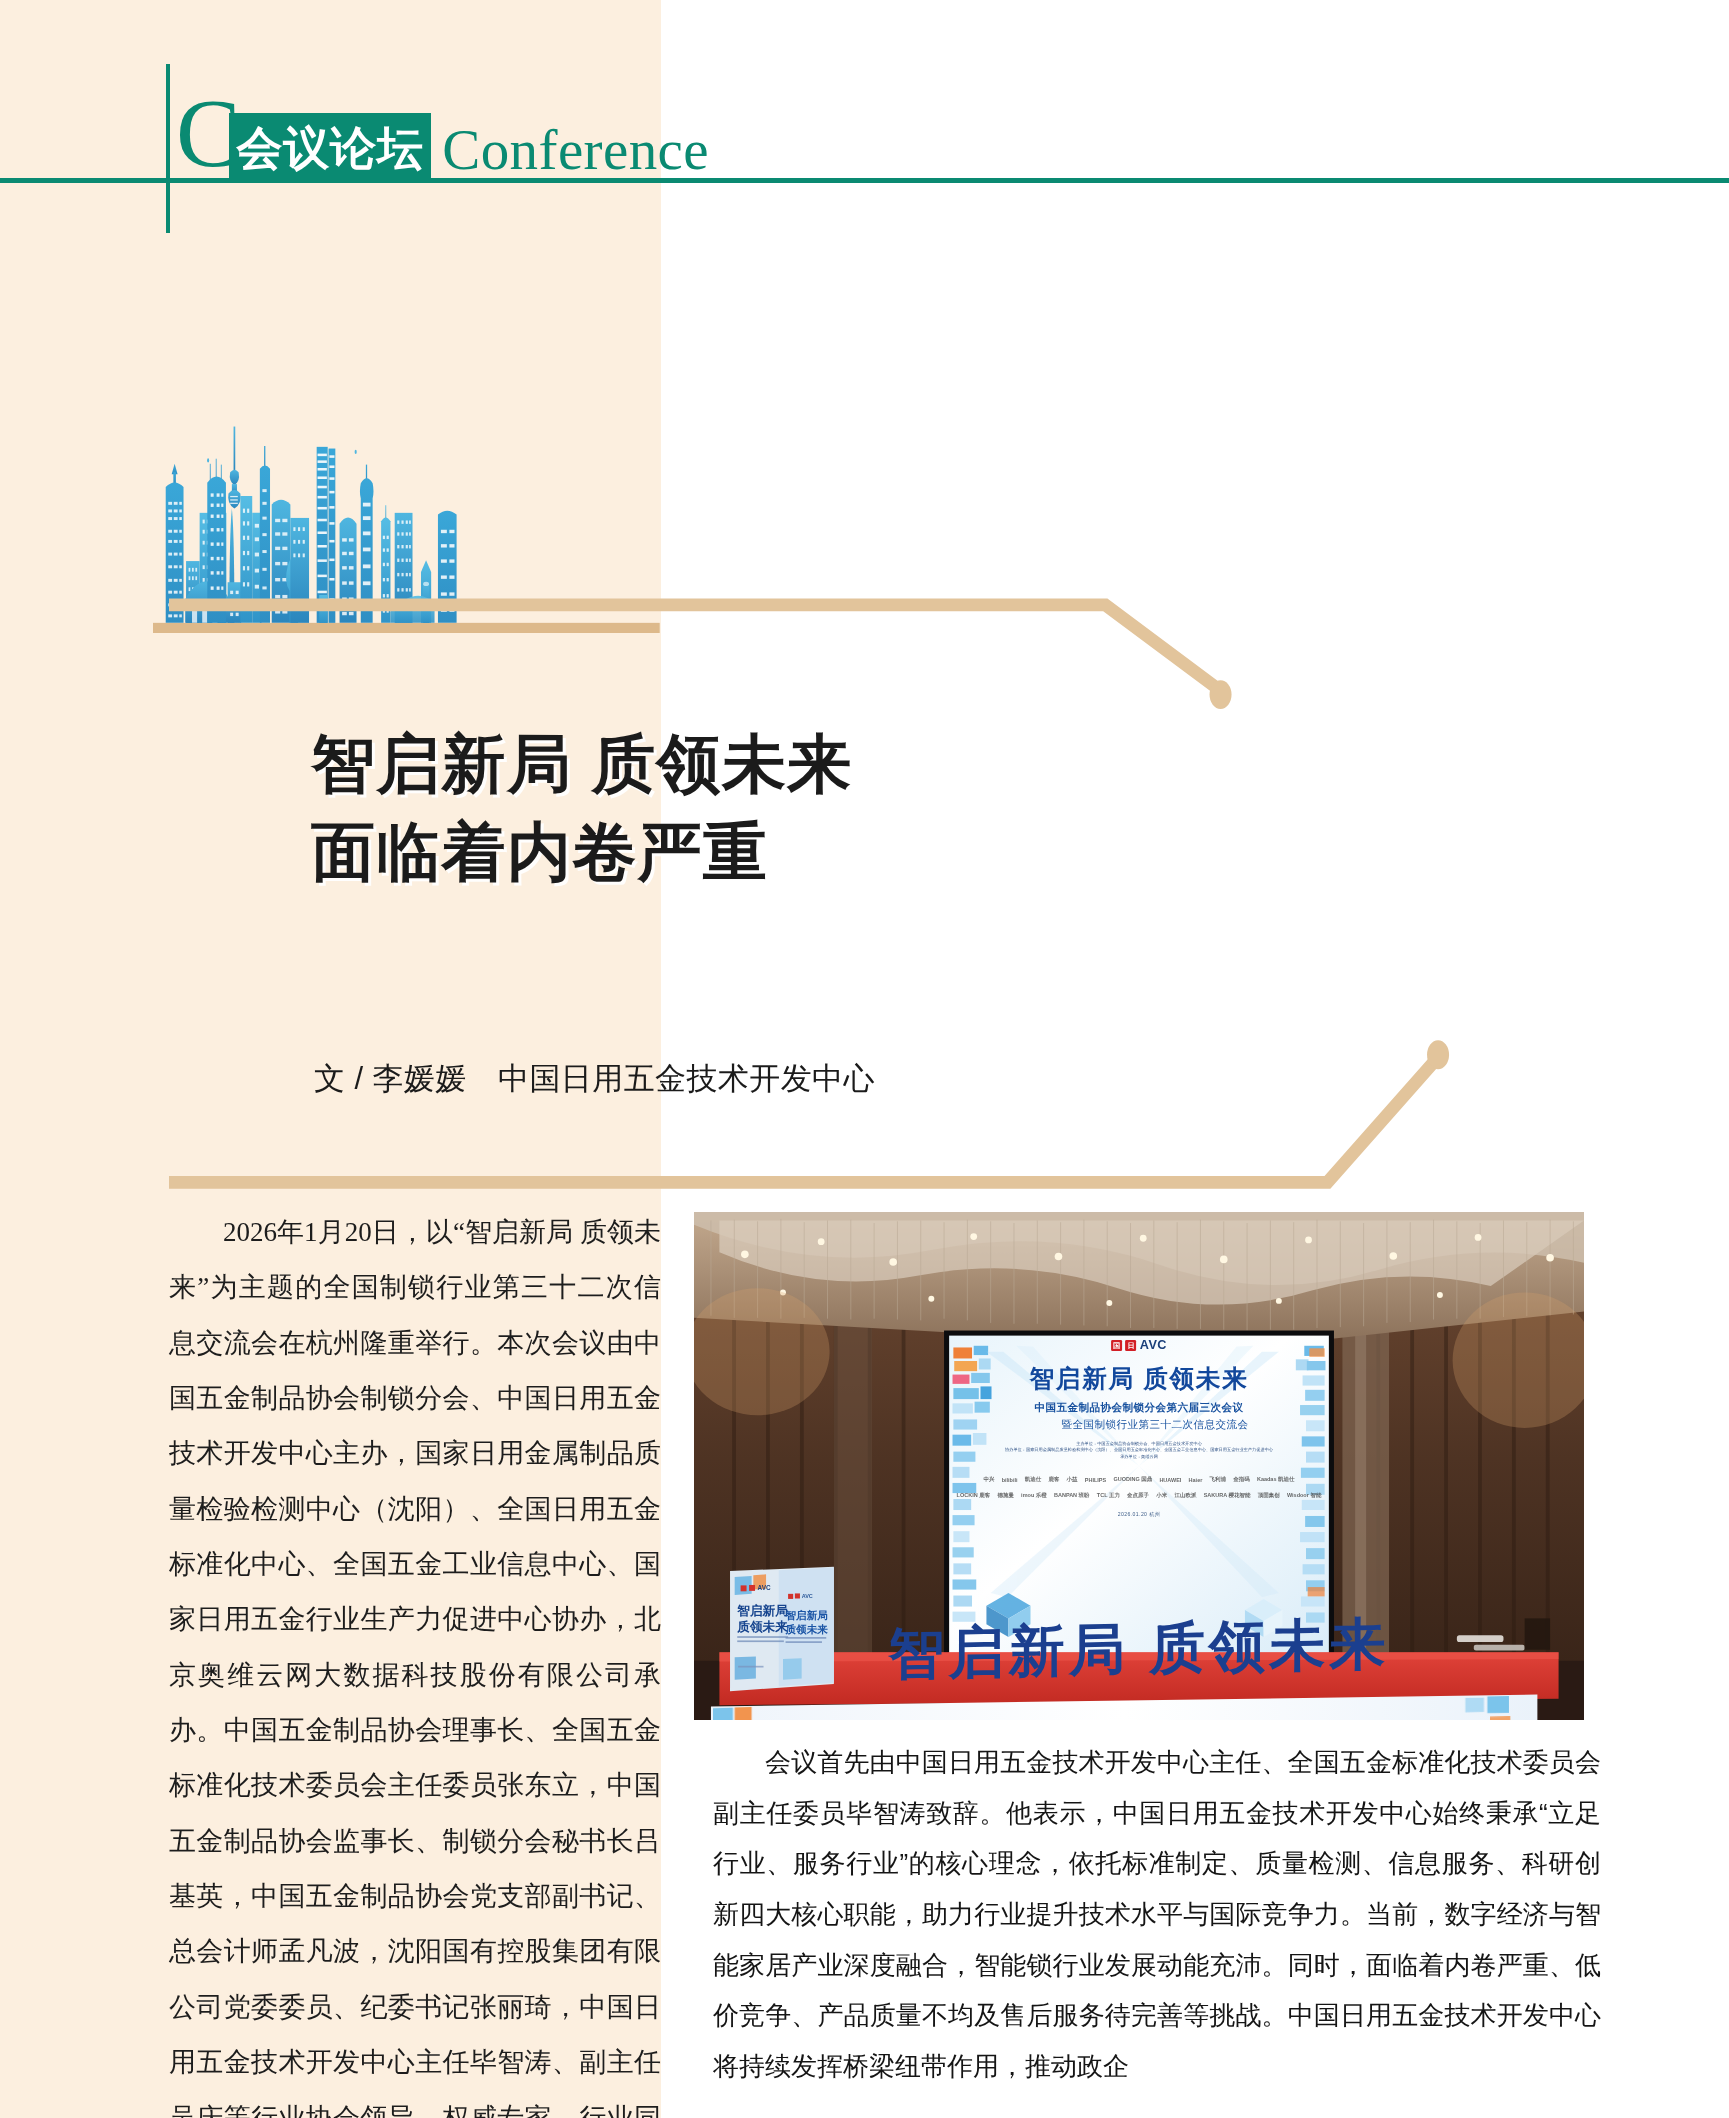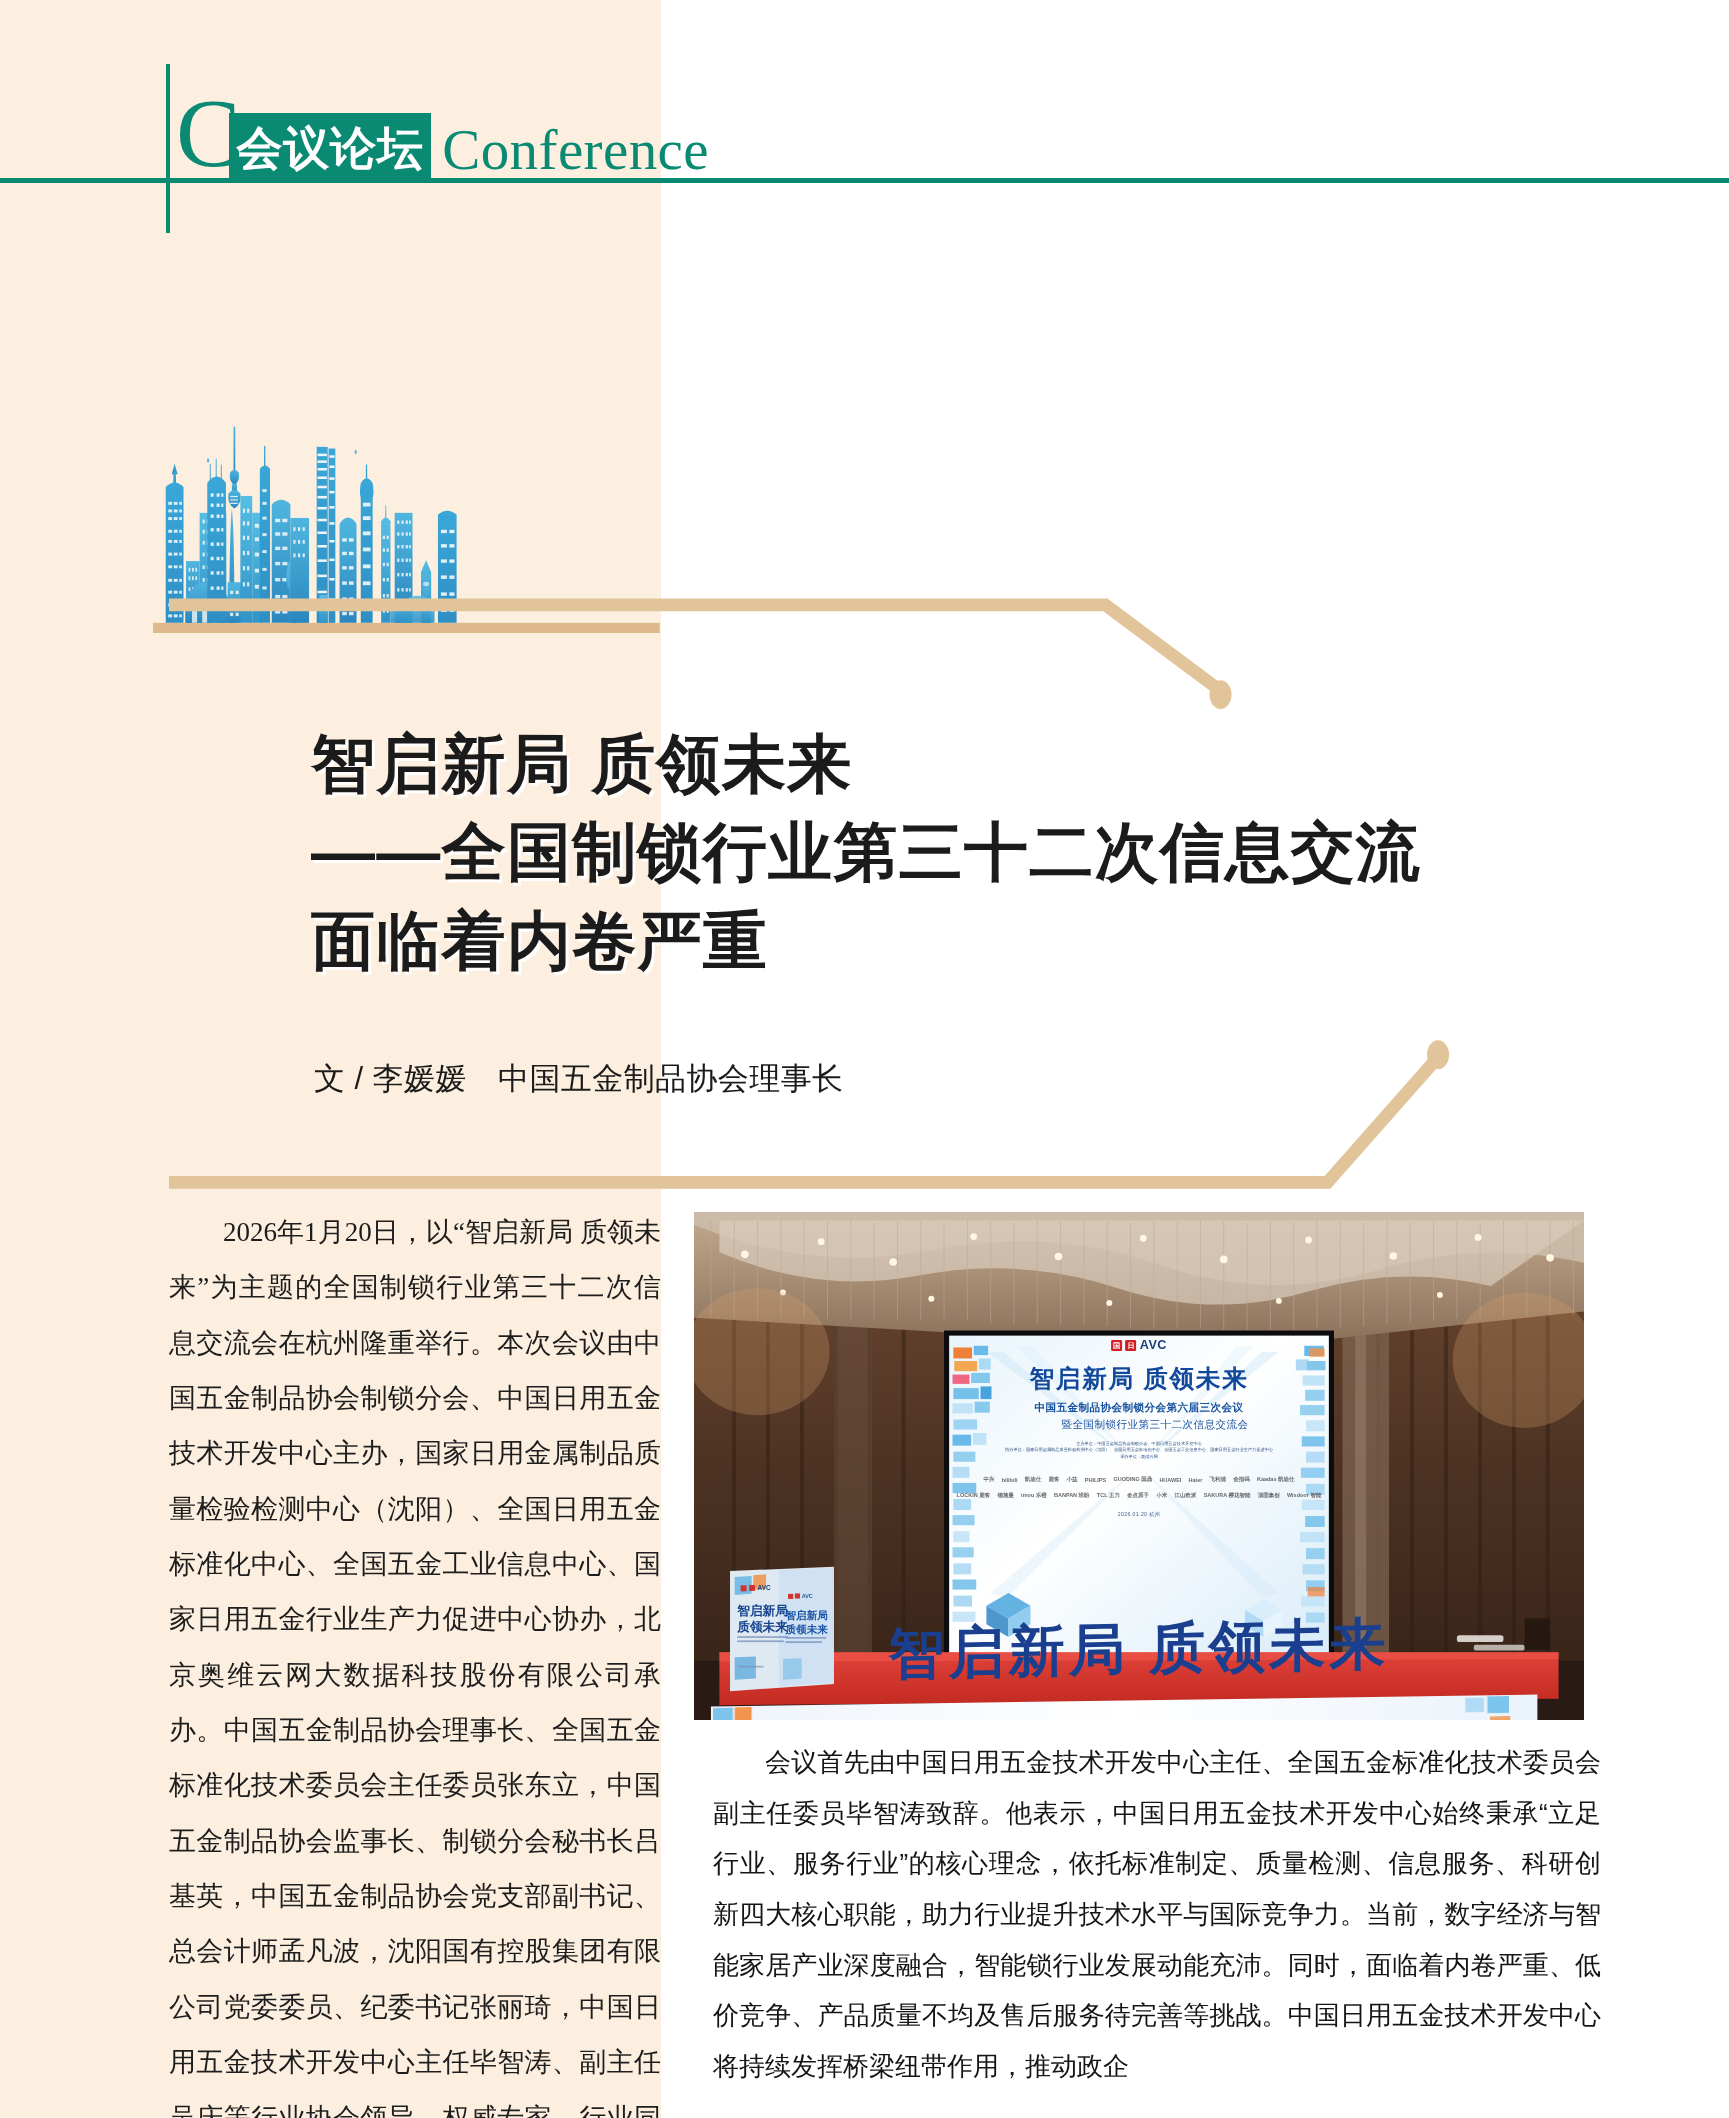--- a/index.html
+++ b/index.html
@@ -622,24 +622,23 @@
 
   <div class="gold-deco-2">
     <svg viewBox="0 0 3350 360" preserveAspectRatio="none">
       <path d="M0 330 L2735 330 L2985 48" stroke="#e2c49b" stroke-width="30" fill="none" stroke-linejoin="miter"></path>
       <ellipse cx="2996" cy="30" rx="26" ry="34" fill="#e2c49b"></ellipse>
     </svg>
   </div>
 
   <div class="title-wrap">
     <div class="title-line l1">智启新局  质领未来</div>
-    <div class="title-line l2">——全国制锁行业第三十二次信息交流</div>
     <div class="title-line l3">面临着内卷严重</div>
   </div>
-  <div class="byline">文 / 李媛媛　中国五金制品协会理事长</div>
+  <div class="byline">文 / 李媛媛　中国日用五金技术开发中心</div>
 
   <div class="col-left">
     <p>2026年1月20日，以“智启新局 质领未来”为主题的全国制锁行业第三十二次信息交流会在杭州隆重举行。本次会议由中国五金制品协会制锁分会、中国日用五金技术开发中心主办，国家日用金属制品质量检验检测中心（沈阳）、全国日用五金标准化中心、全国五金工业信息中心、国家日用五金行业生产力促进中心协办，北京奥维云网大数据科技股份有限公司承办。中国五金制品协会理事长、全国五金标准化技术委员会主任委员张东立，中国五金制品协会监事长、制锁分会秘书长吕基英，中国五金制品协会党支部副书记、总会计师孟凡波，沈阳国有控股集团有限公司党委委员、纪委书记张丽琦，中国日用五金技术开发中心主任毕智涛、副主任吴庆等行业协会领导、权威专家、行业同仁及相关媒体平台代表共计200余人出席了本次会议。会议围绕技术演进、AI赋能、产品升级、消费趋势等核心议题展开深度对话。</p>
   </div>
 
   <div class="photo">
     <svg viewBox="0 0 2100 1200" preserveAspectRatio="none">
       <defs>
         <linearGradient id="wallg" x1="0" y1="0" x2="0" y2="1">
           <stop offset="0%" stop-color="#6f4a33"></stop>

